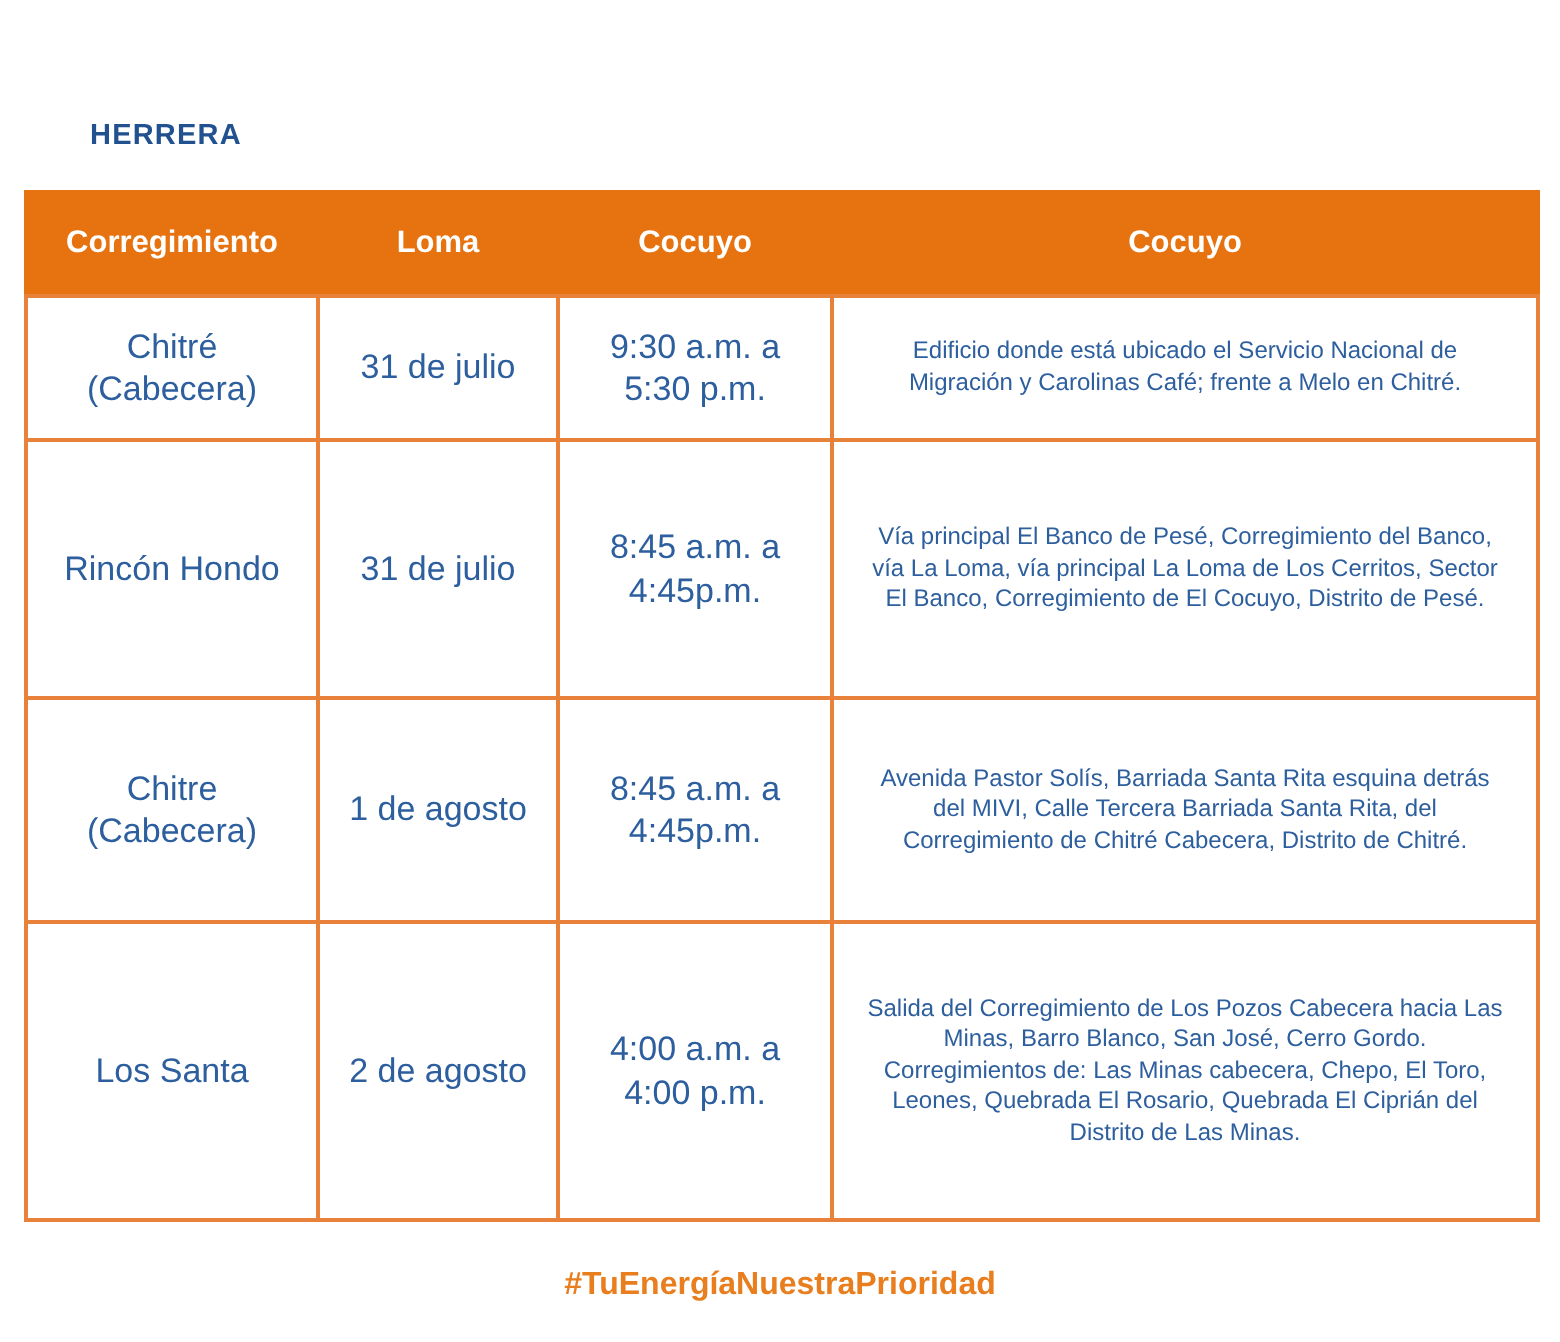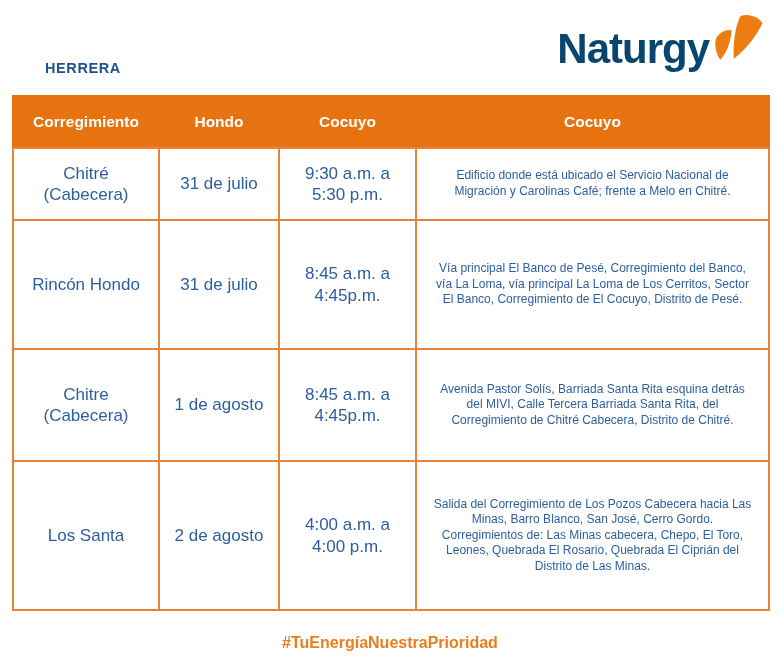--- a/index.html
+++ b/index.html
@@ -56,41 +56,34 @@
   .hashtag{
     position:absolute;left:0;top:634px;width:780px;text-align:center;
     font-size:16px;font-weight:bold;color:var(--hashtag-text);
   }
 </style>
 </head>
 <body>
 
 <div class="top-bar">
   <div class="region-title">HERRERA</div>
-  <div class="logo">
-    <span class="logo-text">Naturgy</span>
-    <svg class="logo-mark" viewBox="0 0 100 100" aria-hidden="true">
-      <path d="M 55 2 C 72 -4 92 6 97 16 C 86 40 64 68 42 84 C 40 56 44 22 55 2 Z"></path>
-      <path d="M 8 44 C 16 32 30 26 38 30 C 36 52 28 74 16 86 C 8 76 4 58 8 44 Z"></path>
-    </svg>
-  </div>
 </div>
 
 <div class="schedule">
   <table>
     <colgroup>
         <col class="c1">
         <col class="c2">
         <col class="c3">
         <col class="c4">
       </colgroup>
     <thead>
       <tr>
         <th>Corregimiento</th>
-        <th>Hondo</th>
+        <th>Loma</th>
         <th>Cocuyo</th>
         <th>Cocuyo</th>
       </tr>
     </thead>
     <tbody>
       <tr class="r1">
         <td>Chitré (Cabecera)</td>
         <td>31 de julio</td>
         <td>9:30 a.m. a 5:30 p.m.</td>
         <td class="zonas">Edificio donde está ubicado el Servicio Nacional de Migración y Carolinas Café; frente a Melo en Chitré.</td>

